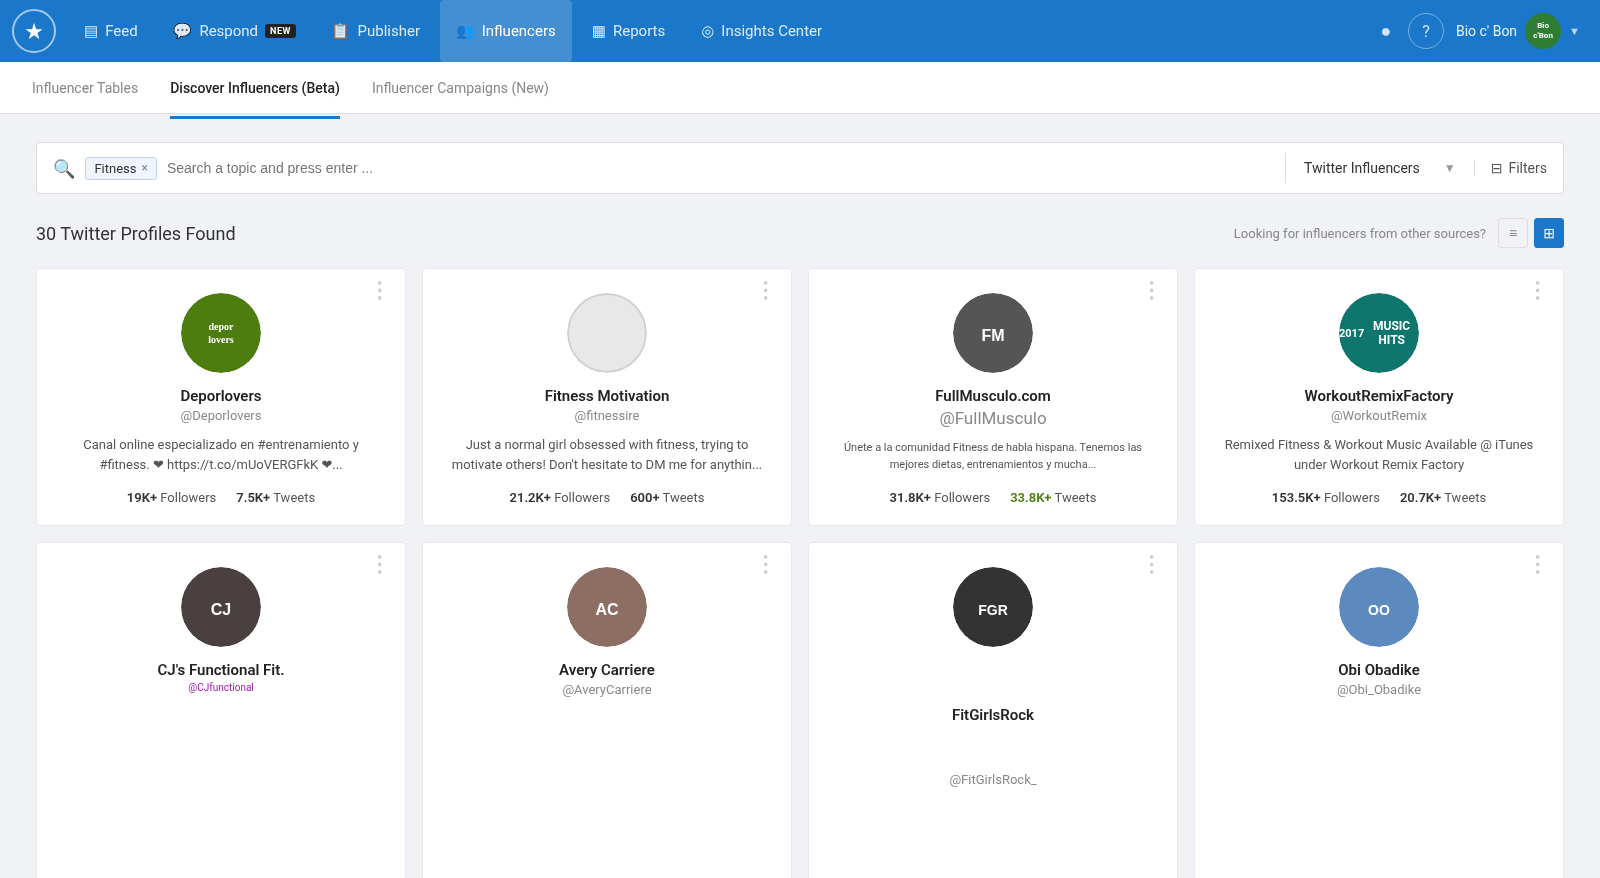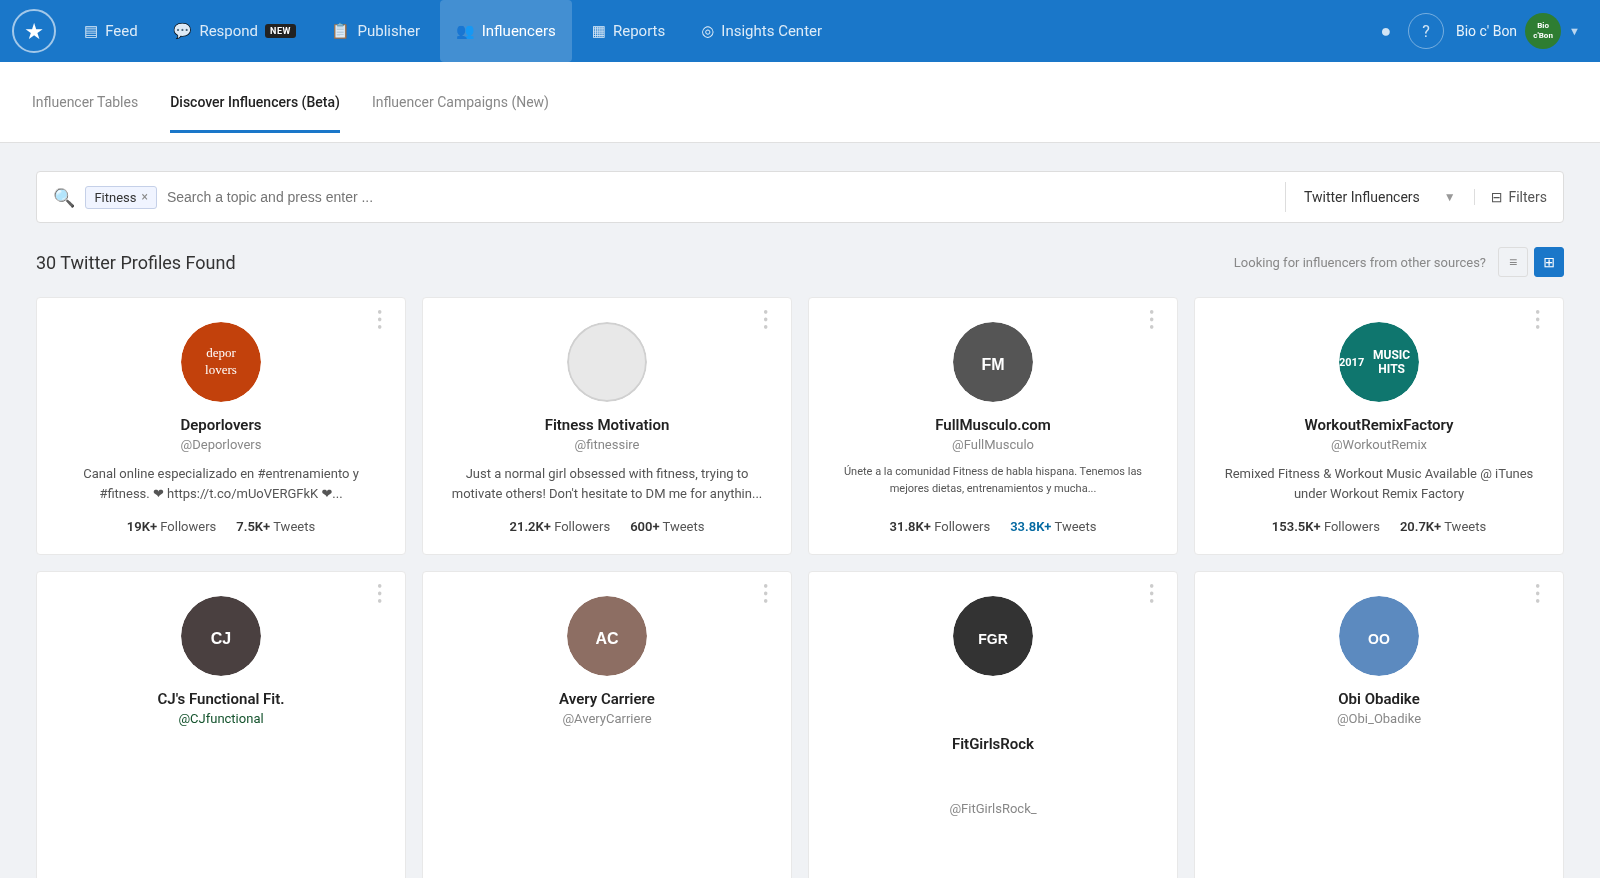--- a/index.html
+++ b/index.html
@@ -64,21 +64,21 @@
 
   <div style="display:flex;align-items:center;gap:8px;color:rgba(255,255,255,0.9);cursor:pointer;padding:4px 8px;border-radius:4px;font-size:14px;">
     <span>Bio c' Bon</span>
     <div style="width:36px;height:36px;background:#2e7d32;border-radius:50%;display:flex;align-items:center;justify-content:center;color:white;font-size:9px;font-weight:700;text-align:center;line-height:1.2;">
       <span style="font-size:8px;">Bio<br>c'Bon</span>
     </div>
     <span style="color:rgba(255,255,255,0.7);font-size:11px;">▼</span>
   </div>
 </nav>
 
-<div style="background:white;display:flex;align-items:center;height:81px;padding:0 32px;border-bottom:1px solid #e0e0e0;gap:32px;">
+<div style="background:white;display:flex;align-items:center;height:52px;padding:0 32px;border-bottom:1px solid #e0e0e0;gap:32px;">
   <div style="color:#888;font-size:14px;cursor:pointer;height:62px;display:flex;align-items:center;border-bottom:3px solid transparent;padding-top:3px;">
     <span>Influencer Tables</span>
   </div>
   <div style="color:#222;font-size:14px;cursor:pointer;height:62px;display:flex;align-items:center;border-bottom:3px solid #1a77c9;padding-top:3px;font-weight:500;">
     <span>Discover Influencers (Beta)</span>
   </div>
   <div style="color:#888;font-size:14px;cursor:pointer;height:62px;display:flex;align-items:center;border-bottom:3px solid transparent;padding-top:3px;">
     <span>Influencer Campaigns (New)</span>
   </div>
 </div>
@@ -115,21 +115,21 @@
           <span>⊞</span>
         </div>
       </div>
     </div>
   </div>
 
   <div style="display:grid;grid-template-columns:repeat(4,1fr);gap:16px;" id="influencer-grid">
   <div style="background: white; border: 1px solid rgb(232, 232, 232); border-radius: 4px; padding: 24px 20px 20px; display: flex; flex-direction: column; align-items: center; text-align: center; position: relative; cursor: pointer;">
     <span style="position:absolute;top:10px;right:14px;color:#ccc;font-size:20px;cursor:pointer;font-weight:900;letter-spacing:1px;transform:rotate(90deg);">···</span>
     <div style="width:80px;height:80px;border-radius:50%;margin-bottom:14px;overflow:hidden;display:flex;align-items:center;justify-content:center;">
-      <div style="width:80px;height:80px;border-radius:50%;background:#c2410c;display:flex;align-items:center;justify-content:center;color:white;font-size:13px;font-weight:400;text-align:center;line-height:1.3;font-family:serif;">depor<br>lovers</div>
+      <div style="width:80px;height:80px;border-radius:50%;background:#4d7c0f;display:flex;align-items:center;justify-content:center;color:white;font-size:10px;font-weight:700;text-align:center;line-height:1.3;font-family:serif;">depor<br>lovers</div>
     </div>
     <div style="font-size:15px;font-weight:600;color:#222;margin-bottom:3px;">Deporlovers</div>
     <div style="font-size:13px;color:#888;margin-bottom:12px;">@Deporlovers</div>
     <p style="font-size:13px;color:#555;line-height:1.5;margin-bottom:16px;flex:1;">Canal online especializado en #entrenamiento y #fitness. ❤ https://t.co/mUoVERGFkK ❤...</p>
 
     <div class="card-stats">
       <span><span style="font-weight:600;color:#333;">19K+</span> Followers</span>
       <span><span style="font-weight:600;color:#333;">7.5K+</span> Tweets</span>
     </div>
 
@@ -151,26 +151,26 @@
   </div>
       <div style="background: white; border: 1px solid rgb(232, 232, 232); border-radius: 4px; padding: 24px 20px 20px; display: flex; flex-direction: column; align-items: center; text-align: center; position: relative; cursor: pointer;">
     <span style="position:absolute;top:10px;right:14px;color:#ccc;font-size:20px;cursor:pointer;font-weight:900;letter-spacing:1px;transform:rotate(90deg);">···</span>
     <div style="width:80px;height:80px;border-radius:50%;margin-bottom:14px;overflow:hidden;display:flex;align-items:center;justify-content:center;">
       <svg width="80" height="80" viewBox="0 0 80 80">
             <circle cx="40" cy="40" r="40" fill="#555"></circle>
             <text x="40" y="48" text-anchor="middle" fill="white" font-size="16" font-weight="bold" font-family="sans-serif">FM</text>
           </svg>
     </div>
     <div style="font-size:15px;font-weight:600;color:#222;margin-bottom:3px;">FullMusculo.com</div>
-    <div style="font-size:13px;color:#888;margin-bottom:12px;">@FullMusculo</div>
+    <div style="font-size:17px;color:#888;margin-bottom:12px;">@FullMusculo</div>
     <p style="font-size:11px;color:#555;line-height:1.5;margin-bottom:16px;flex:1;">Únete a la comunidad Fitness de habla hispana. Tenemos las mejores dietas, entrenamientos y mucha...</p>
 
     <div class="card-stats">
       <span><span style="font-weight:600;color:#333;">31.8K+</span> Followers</span>
-      <span><span style="font-weight:600;color:#0369a1;">33.8K+</span> Tweets</span>
+      <span><span style="font-weight:600;color:#4d7c0f;">33.8K+</span> Tweets</span>
     </div>
 
   </div>
       <div style="background: white; border: 1px solid rgb(232, 232, 232); border-radius: 4px; padding: 24px 20px 20px; display: flex; flex-direction: column; align-items: center; text-align: center; position: relative; cursor: pointer;">
     <span style="position:absolute;top:10px;right:14px;color:#ccc;font-size:20px;cursor:pointer;font-weight:900;letter-spacing:1px;transform:rotate(90deg);">···</span>
     <div style="width:80px;height:80px;border-radius:50%;margin-bottom:14px;overflow:hidden;display:flex;align-items:center;justify-content:center;">
       <div style="width:80px;height:80px;border-radius:50%;background:#0f766e;display:flex;align-items:center;justify-content:center;color:white;font-size:11px;font-weight:700;text-align:center;">2017<br><span style="font-size:12px;">MUSIC HITS</span></div>
     </div>
     <div style="font-size:15px;font-weight:600;color:#222;margin-bottom:3px;">WorkoutRemixFactory</div>
     <div style="font-size:13px;color:#888;margin-bottom:12px;">@WorkoutRemix</div>
@@ -184,21 +184,21 @@
   </div>
       <div style="background: white; border: 1px solid rgb(232, 232, 232); border-radius: 4px; padding: 24px 20px 20px; display: flex; flex-direction: column; align-items: center; text-align: center; position: relative; cursor: pointer;">
     <span style="position:absolute;top:10px;right:14px;color:#ccc;font-size:20px;cursor:pointer;font-weight:900;letter-spacing:1px;transform:rotate(90deg);">···</span>
     <div style="width:80px;height:80px;border-radius:50%;margin-bottom:14px;overflow:hidden;display:flex;align-items:center;justify-content:center;">
       <svg width="80" height="80" viewBox="0 0 80 80">
             <circle cx="40" cy="40" r="40" fill="#4a4040"></circle>
             <text x="40" y="48" text-anchor="middle" fill="white" font-size="16" font-weight="bold" font-family="sans-serif">CJ</text>
           </svg>
     </div>
     <div style="font-size:15px;font-weight:600;color:#222;margin-bottom:3px;">CJ's Functional Fit.</div>
-    <div style="font-size:13px;color:#14532d;margin-bottom:24px;">@CJfunctional</div>
+    <div style="font-size:10px;color:#a21caf;margin-bottom:24px;">@CJfunctional</div>
     <p style="flex:1;min-height:60px;"></p>
 
   </div>
       <div style="background: white; border: 1px solid rgb(232, 232, 232); border-radius: 4px; padding: 24px 20px 20px; display: flex; flex-direction: column; align-items: center; text-align: center; position: relative; cursor: pointer;">
     <span style="position:absolute;top:10px;right:14px;color:#ccc;font-size:20px;cursor:pointer;font-weight:900;letter-spacing:1px;transform:rotate(90deg);">···</span>
     <div style="width:80px;height:80px;border-radius:50%;margin-bottom:14px;overflow:hidden;display:flex;align-items:center;justify-content:center;">
       <svg width="80" height="80" viewBox="0 0 80 80">
             <circle cx="40" cy="40" r="40" fill="#8d6e63"></circle>
             <text x="40" y="48" text-anchor="middle" fill="white" font-size="16" font-weight="bold" font-family="sans-serif">AC</text>
           </svg>

